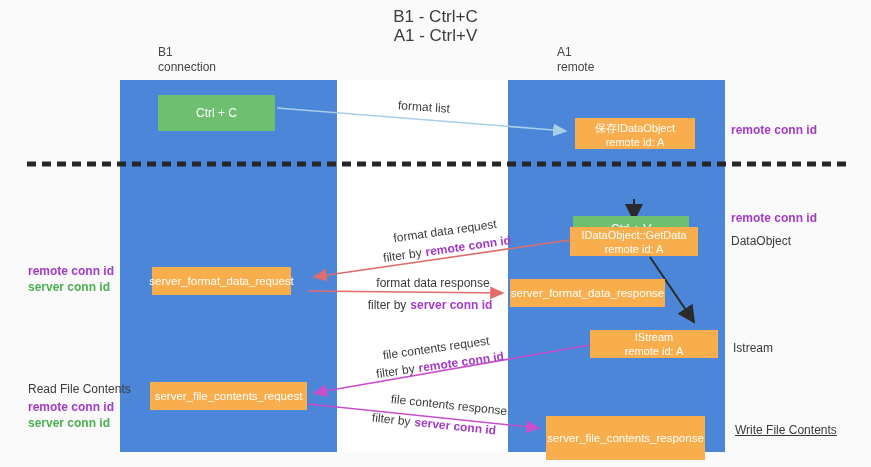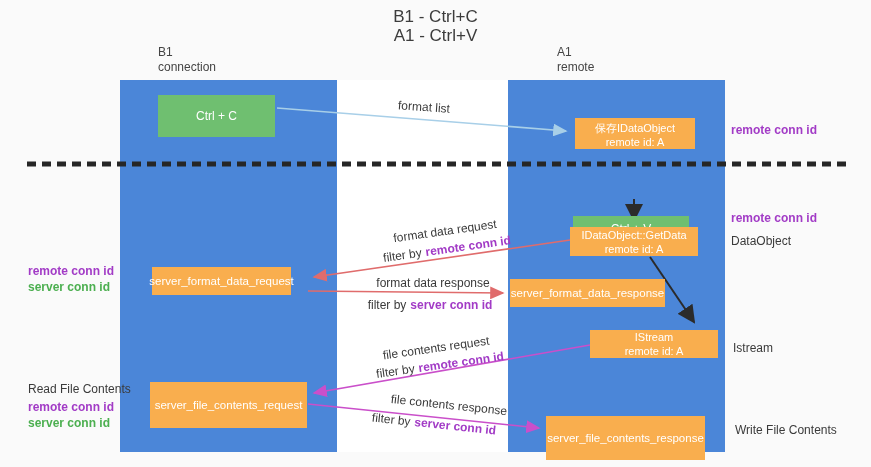--- a/index.html
+++ b/index.html
@@ -81,21 +81,21 @@
 
     <line x1="570" y1="240" x2="314" y2="277" stroke="#e06c6c" stroke-width="1.6" marker-end="url(#m-red)"></line>
 
     <line x1="308" y1="291" x2="503" y2="293" stroke="#e06c6c" stroke-width="1.6" marker-end="url(#m-red)"></line>
 
     <line x1="590" y1="345" x2="314" y2="393" stroke="#ca4fca" stroke-width="1.6" marker-end="url(#m-mag)"></line>
 
     <line x1="308" y1="404" x2="539" y2="428" stroke="#ca4fca" stroke-width="1.6" marker-end="url(#m-mag)"></line>
   </svg>
 
-  <div class="box green" style="left:158px;top:95px;width:117px;height:42px;">
+  <div class="box green" style="left:158px;top:95px;width:117px;height:36px;">
     <span>Ctrl + C</span>
   </div>
 
   <div class="box orange two" style="left:575px;top:118px;width:120px;height:31px;">
     <span>保存IDataObject</span>
     <span>remote id: A</span>
   </div>
 
   <div class="box green" style="left:573px;top:172px;width:116px;height:25px;margin-top:44px;">
     <span>Ctrl + V</span>
@@ -112,21 +112,21 @@
 
   <div class="box orange one" style="left:510px;top:279px;width:155px;height:28px;">
     <span>server_format_data_response</span>
   </div>
 
   <div class="box orange two" style="left:590px;top:330px;width:128px;height:28px;">
     <span>IStream</span>
     <span>remote id: A</span>
   </div>
 
-  <div class="box orange one" style="left:150px;top:382px;width:157px;height:46px;">
+  <div class="box orange one" style="left:150px;top:382px;width:157px;height:28px;">
     <span>server_file_contents_request</span>
   </div>
 
   <div class="box orange one" style="left:546px;top:416px;width:159px;height:44px;">
     <span>server_file_contents_response</span>
   </div>
 
   <div class="lbl r4" style="left:424px;top:107px;">format list</div>
 
   <div class="lbl r8" style="left:445px;top:231px;">format data request</div>
@@ -146,21 +146,21 @@
 
   <div class="lbl rp6" style="left:449px;top:405px;">file contents response</div>
   <div class="lbl rp6" style="left:434px;top:424px;">
     <span class="filter-gap">filter by</span><span class="purple">server conn id</span>
   </div>
 
   <div class="lbl purple" style="left:731px;top:123px;">remote conn id</div>
   <div class="lbl purple" style="left:731px;top:211px;">remote conn id</div>
   <div class="lbl" style="left:731px;top:234px;">DataObject</div>
   <div class="lbl" style="left:733px;top:341px;">Istream</div>
-  <div class="lbl" style="left:735px;top:423px;">Write File Contents</div>
+  <div class="lbl" style="left:735px;top:423px;text-decoration:underline;">Write File Contents</div>
 
   <div class="lbl purple" style="left:28px;top:264px;">remote conn id</div>
   <div class="lbl greentxt" style="left:28px;top:280px;">server conn id</div>
   <div class="lbl" style="left:28px;top:382px;">Read File Contents</div>
   <div class="lbl purple" style="left:28px;top:400px;">remote conn id</div>
   <div class="lbl greentxt" style="left:28px;top:416px;">server conn id</div>
 
 </div>
 
 </body></html>

